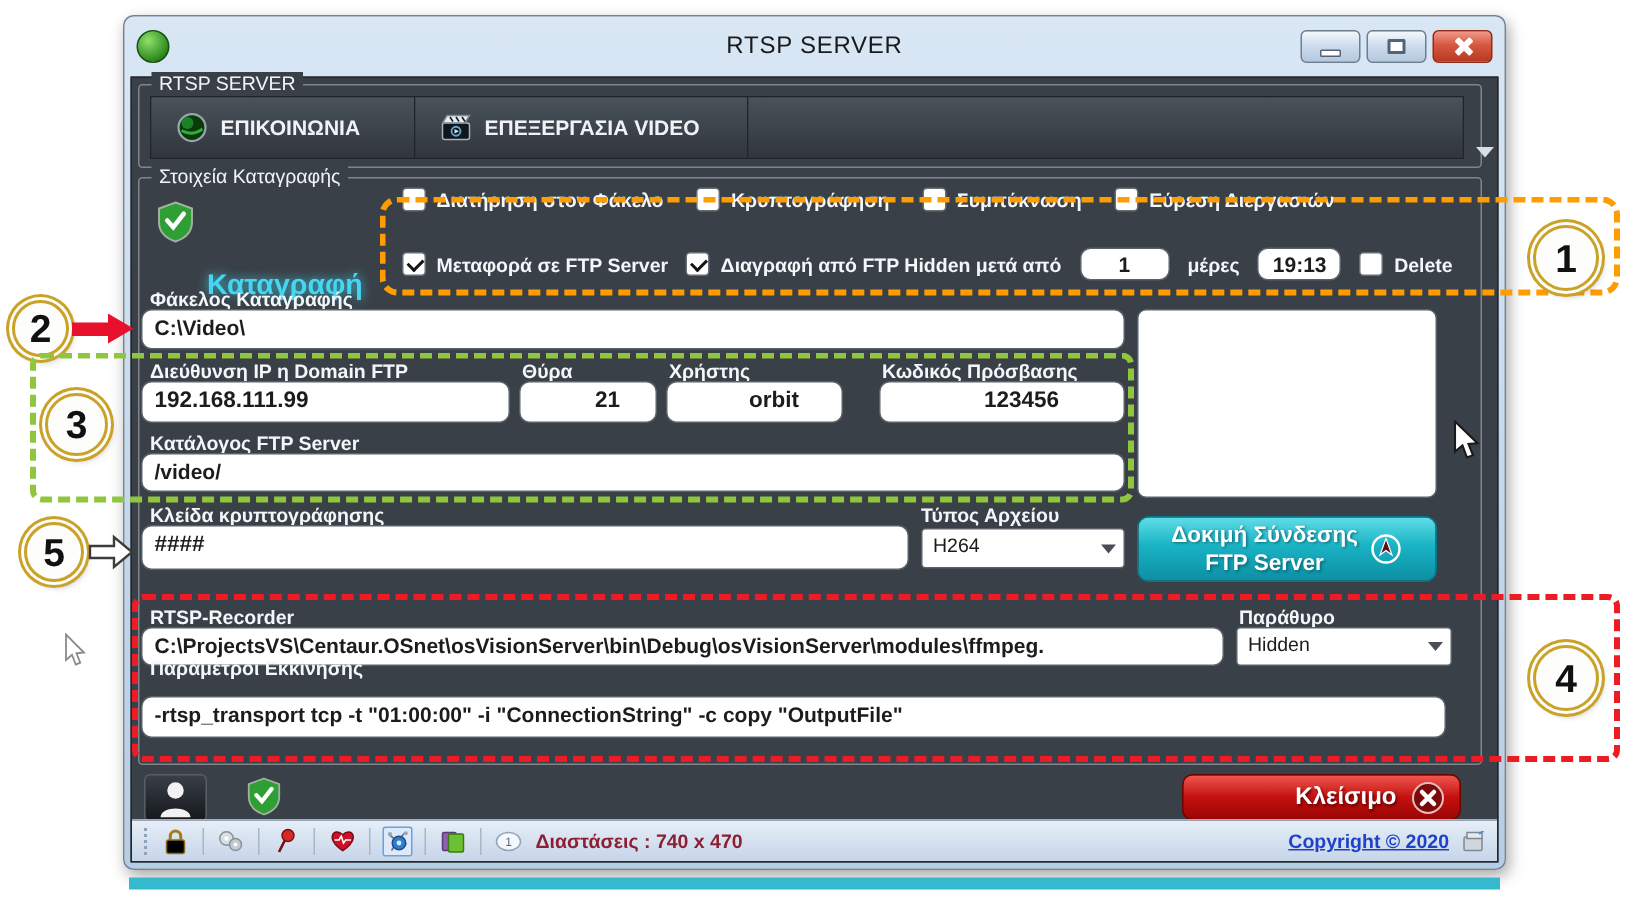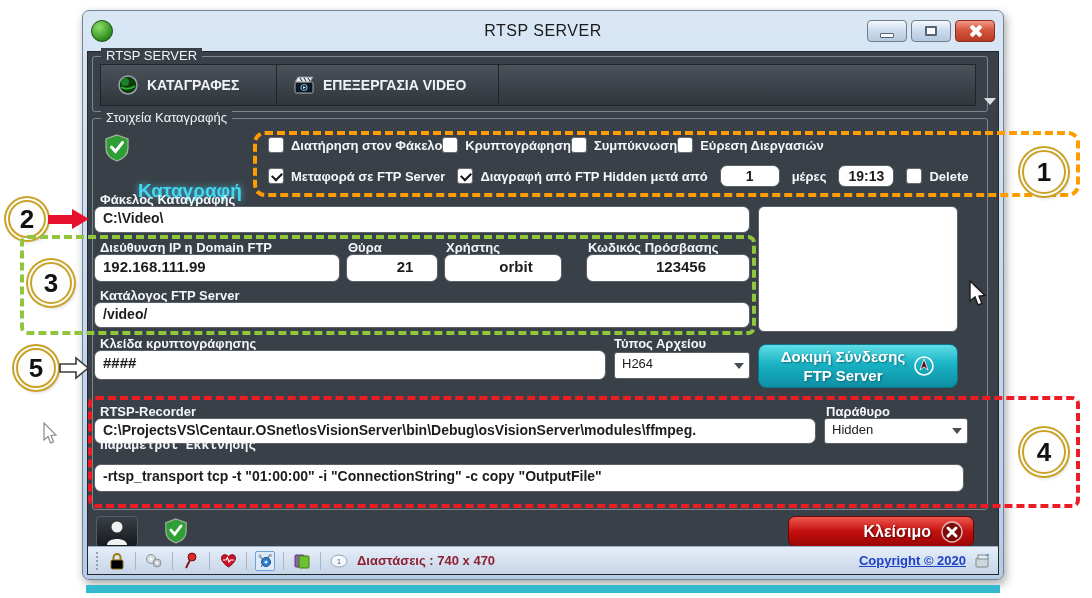--- a/index.html
+++ b/index.html
@@ -121,21 +121,21 @@
         <span class="group-label">RTSP SERVER</span>
       </div>
 
       <div class="tabstrip">
         <div class="tab" style="width:176px;">
           <svg class="tab-icon" viewBox="0 0 22 22">
             <circle cx="11" cy="11" r="9" fill="#0b3b0b" stroke="#9aa4ad" stroke-width="1.5"></circle>
             <circle cx="8" cy="8" r="4" fill="#1f8f2a" opacity="0.85"></circle>
             <path d="M4 13 Q11 17 18 12" stroke="#2fae3a" stroke-width="2" fill="none"></path>
           </svg>
-          <span>ΚΑΤΑΓΡΑΦΕΣ</span>
+          <span>ΕΠΙΚΟΙΝΩΝΙΑ</span>
         </div>
         <div class="tab" style="width:222px;">
           <svg class="tab-icon" viewBox="0 0 22 22">
             <rect x="2" y="8" width="18" height="11" rx="1.5" fill="#10161d" stroke="#aab3bb"></rect>
             <path d="M2 8 L5 3 L20 3 L17 8 Z" fill="#e9edf0" stroke="#7d868e"></path>
             <line x1="7" y1="4" x2="9" y2="7" stroke="#10161d"></line>
               <line x1="11" y1="4" x2="13" y2="7" stroke="#10161d"></line>
               <line x1="15" y1="4" x2="17" y2="7" stroke="#10161d"></line>
             <circle cx="11" cy="13.5" r="3" fill="none" stroke="#5fa8d8" stroke-width="1.2"></circle>
             <path d="M10 12 L13 13.5 L10 15 Z" fill="#cfe2ef"></path>
@@ -149,21 +149,21 @@
       <div class="groupbox" style="left:4px; top:66px; width:896px; height:392px;">
         <span class="group-label">Στοιχεία Καταγραφής</span>
       </div>
 
       <svg style="position:absolute; left:16px; top:82px; width:26px; height:28px;" viewBox="0 0 26 28">
         <path d="M13 1 L24 5 V14 C24 21 19 25 13 27 C7 25 2 21 2 14 V5 Z" fill="#2f9e34" stroke="#9fb3a0" stroke-width="1.3"></path>
         <path d="M7.5 13 L11.5 17.5 L18.5 8.5" stroke="#fff" stroke-width="3" fill="none" stroke-linecap="round"></path>
       </svg>
       <div class="lbl glowcyan" style="left:50px; top:86px;">Καταγραφή</div>
 
-      <div class="cbrow" style="left:180px; top:85px; ">
+      <div class="cbrow" style="left:180px; top:73px; gap:22px;">
         <div class="cb">
             <span class="cbbox"></span>
             <span>Διατήρηση στον Φάκελο</span>
           </div>
         <div class="cb">
             <span class="cbbox"></span>
             <span>Κρυπτογράφηση</span>
           </div>
         <div class="cb">
             <span class="cbbox"></span>
@@ -229,21 +229,21 @@
       </div>
 
       <div class="lbl" style="left:12px; top:352px;">RTSP-Recorder</div>
       <div class="tbox" style="left:6px; top:366px; width:722px; height:26px;">C:\ProjectsVS\Centaur.OSnet\osVisionServer\bin\Debug\osVisionServer\modules\ffmpeg.</div>
       <div class="lbl" style="left:738px; top:352px;">Παράθυρο</div>
       <div class="ddl" style="left:736px; top:366px; width:144px; height:26px;">
         <span>Hidden</span>
         <span class="chev"></span>
       </div>
 
-      <div class="lbl" style="left:12px; top:386px;font-family:Liberation Mono, monospace;">Παράμετροι Εκκίνησης</div>
+      <div class="lbl" style="left:12px; top:386px;">Παράμετροι Εκκίνησης</div>
       <div class="tbox" style="left:6px; top:412px; width:870px; height:28px; font-size:14px;">-rtsp_transport tcp -t "01:00:00" -i "ConnectionString"  -c copy "OutputFile"</div>
 
       <div class="avatar-btn" style="left:8px; top:464px; width:42px; height:32px;">
         <svg width="24" height="26" viewBox="0 0 24 26">
           <circle cx="12" cy="8" r="5.5" fill="#f2f2f2"></circle>
           <path d="M2 26 C2 18 22 18 22 26 Z" fill="#f2f2f2"></path>
         </svg>
       </div>
       <svg style="position:absolute; left:76px; top:466px; width:24px; height:26px;" viewBox="0 0 26 28">
         <path d="M13 1 L24 5 V14 C24 21 19 25 13 27 C7 25 2 21 2 14 V5 Z" fill="#2f9e34" stroke="#9fb3a0" stroke-width="1.3"></path>

